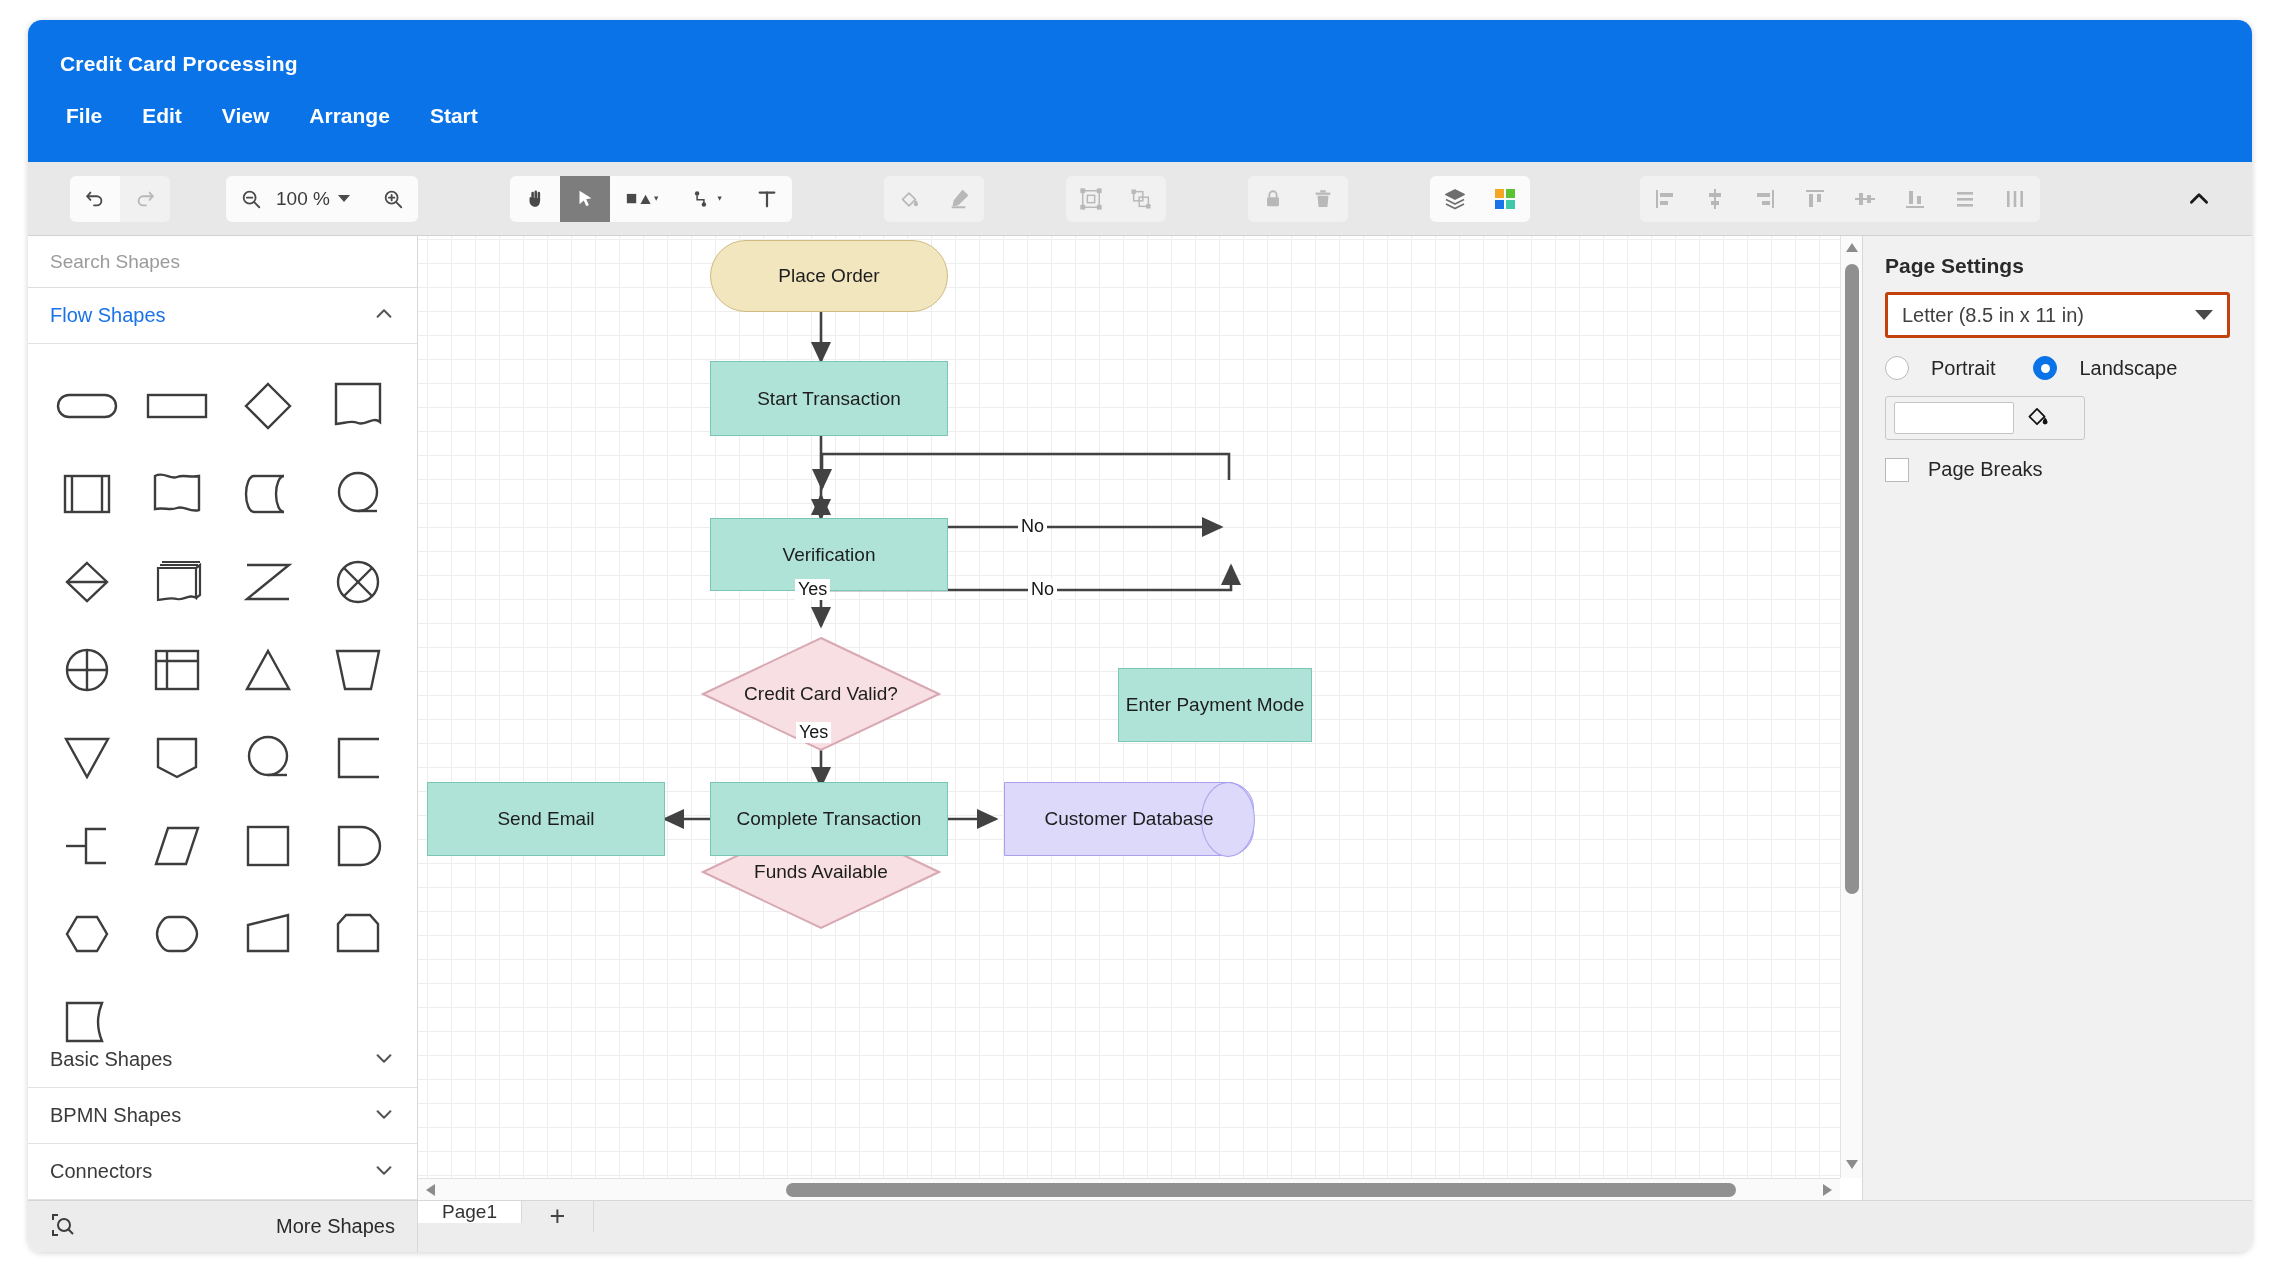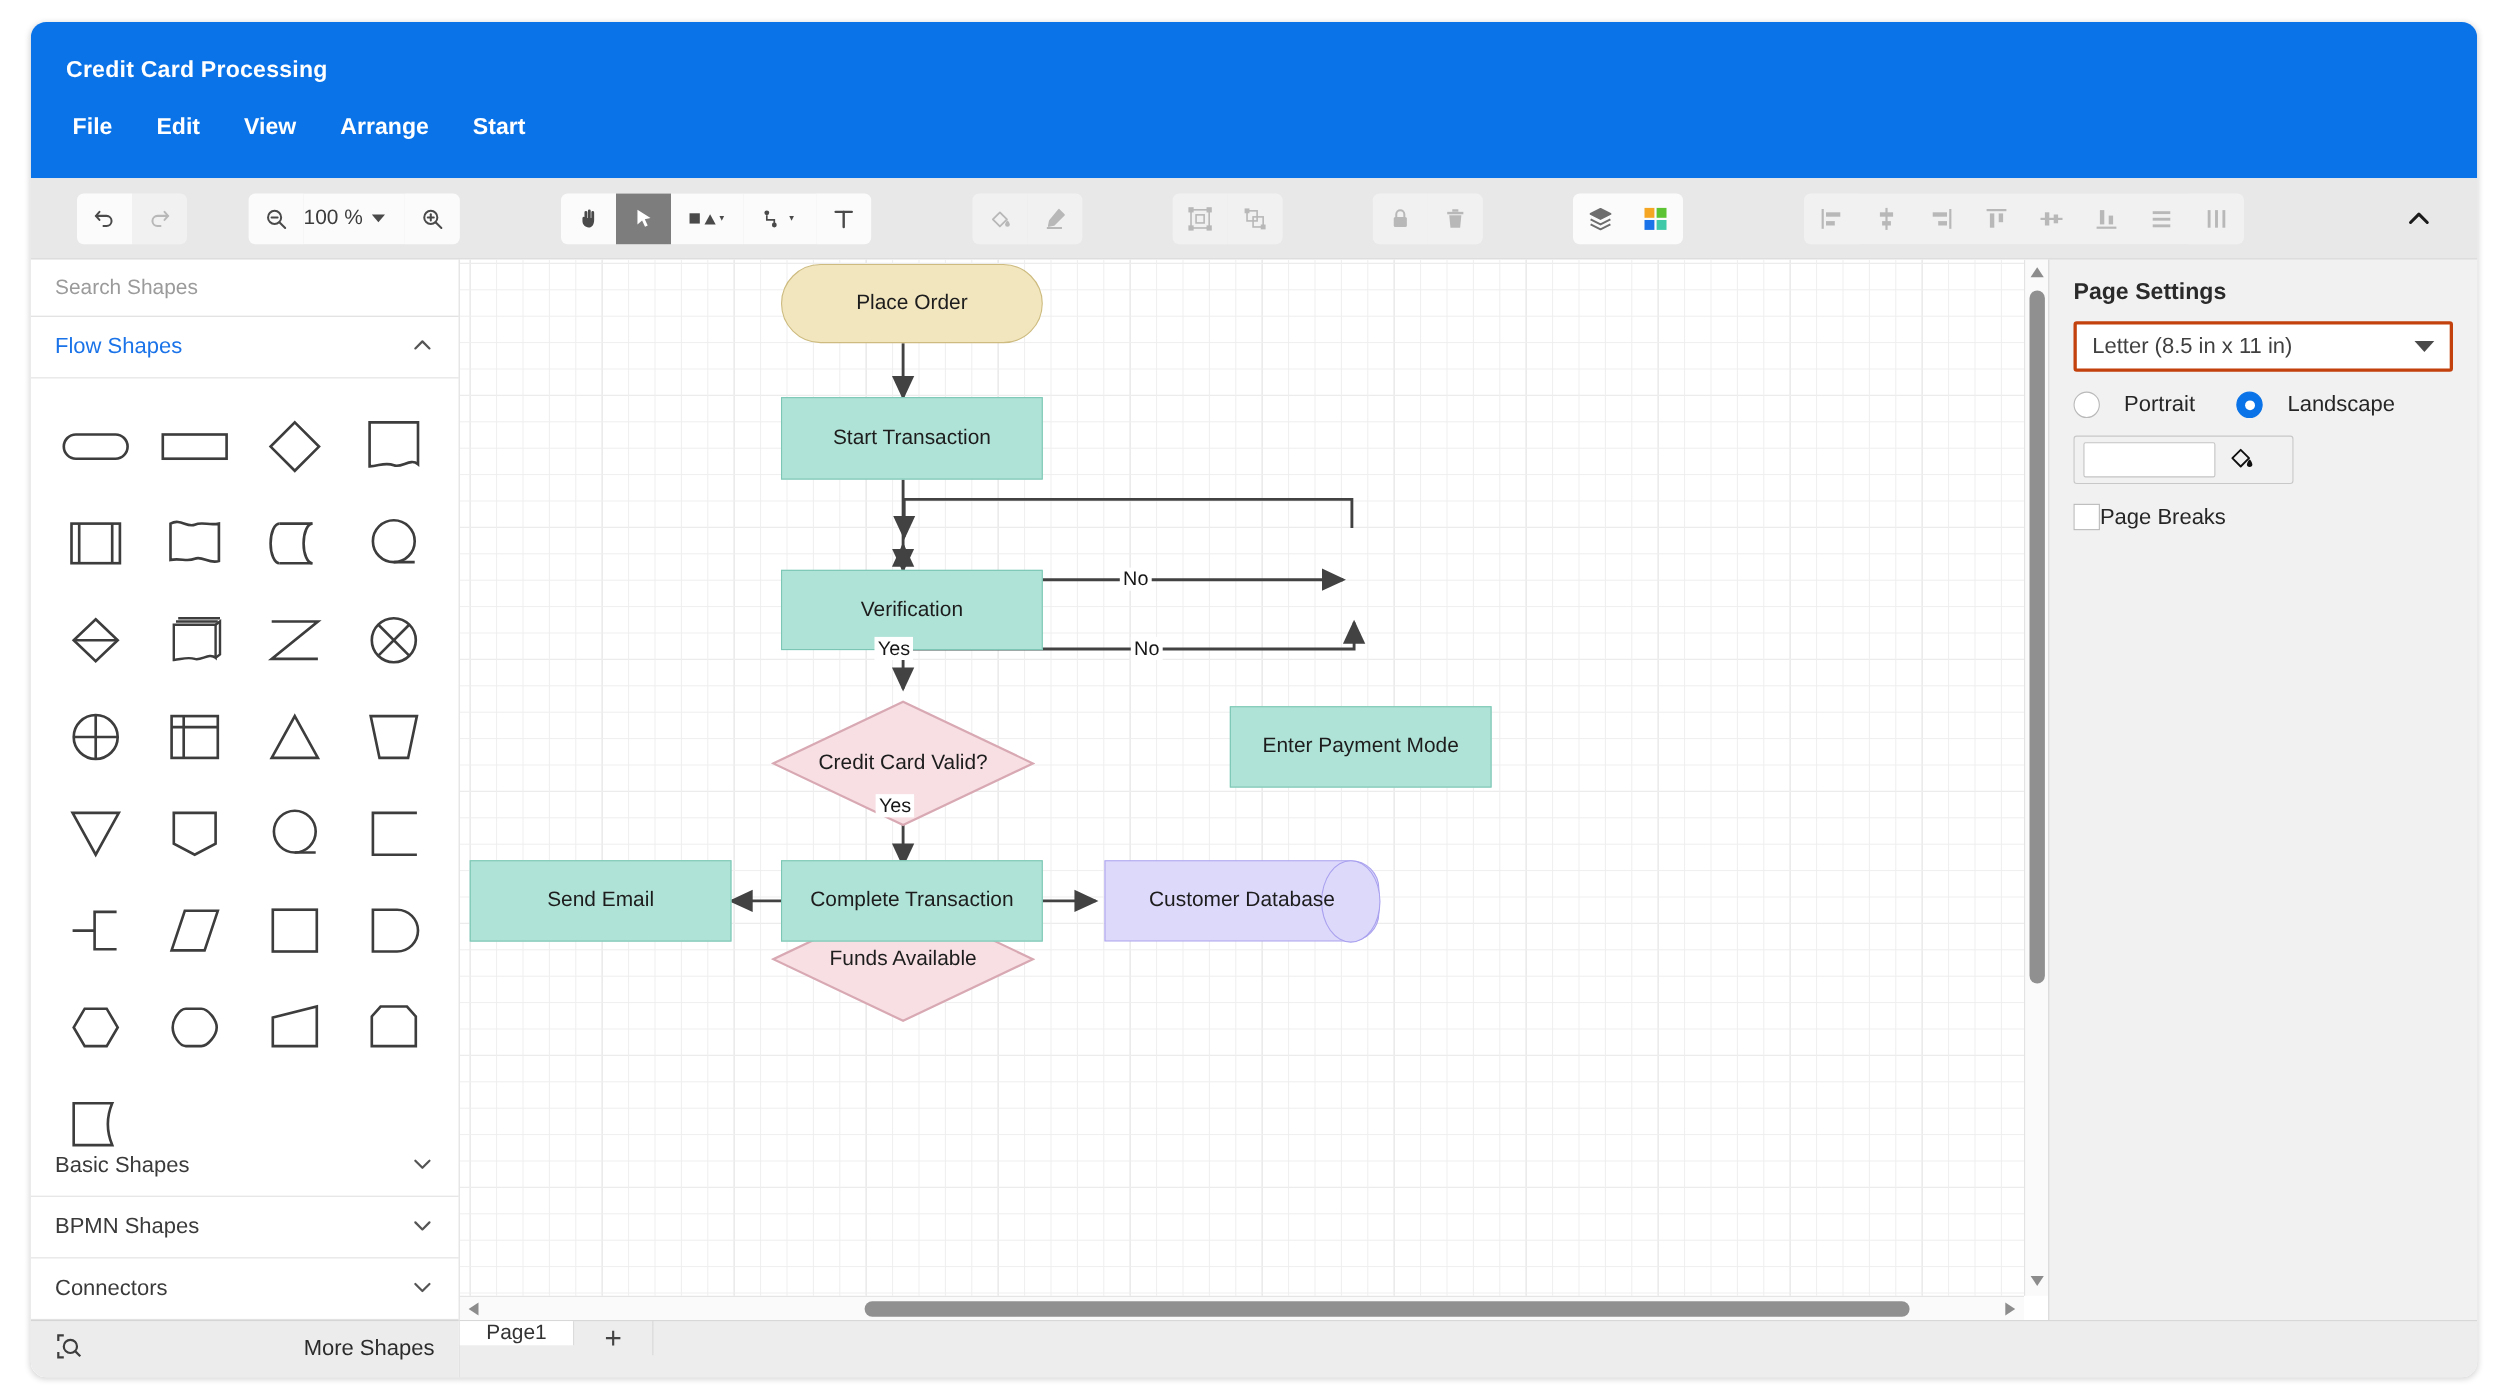--- a/index.html
+++ b/index.html
@@ -193,21 +193,21 @@
   .radio-lbl { font-size: 20px; color:#262626; margin-right: 16px; }
   .field-row {
     margin-top: 16px; height: 44px; background:#f1f1f1;
     border:1px solid #c8c8c8; border-radius:3px;
     display:flex; align-items:center; padding: 0 8px; gap:10px; width: 200px;
   }
   .field-row input {
     width: 120px; height: 32px; border:1px solid #c4c4c4; border-radius:2px;
     background:#ffffff; outline:none; font-family:"Liberation Sans", sans-serif; font-size:17px;
   }
-  .check-row { display:flex; align-items:center; gap:0; margin-top: 18px; }
+  .check-row { display:flex; gap:19px; margin-top: 18px; }
   .checkbox { width:24px;height:24px;background:#ffffff;border:1px solid #b9b9b9;cursor:pointer;flex:none; }
 
   
   .bottombar {
     position: absolute; left: 390px; right: 0; bottom: 0; height: 52px;
     background: #ededed; border-top:1px solid #d8d8d8;
     display:flex; align-items:flex-start;
   }
   .page-tab {
     width: 104px; background:#ffffff; border-right:1px solid #d8d8d8;
@@ -731,21 +731,21 @@
         <span class="lbl">Verification</span>
       </div>
 
       <div class="node n-diamond" style="left:283px; top:400px; width:240px; height:116px;">
         <svg width="240" height="116" viewBox="0 0 240 116">
             <path d="M120 2 L238 58 L120 114 L2 58 Z" fill="#f7dfe3" stroke="#d8a8b3" stroke-width="2"></path>
           </svg>
         <span class="lbl">Credit Card Valid?</span>
       </div>
 
-      <div class="node n-rect" style="left:700px; top:406px; width:238px; height:74px;">
+      <div class="node n-rect" style="left:700px; top:432px; width:194px; height:74px;">
         <span class="lbl">Enter Payment Mode</span>
       </div>
 
       <div class="node n-diamond" style="left:283px; top:578px; width:240px; height:116px;">
         <svg width="240" height="116" viewBox="0 0 240 116">
             <path d="M120 2 L238 58 L120 114 L2 58 Z" fill="#f7dfe3" stroke="#d8a8b3" stroke-width="2"></path>
           </svg>
         <span class="lbl">Funds Available</span>
       </div>
 

